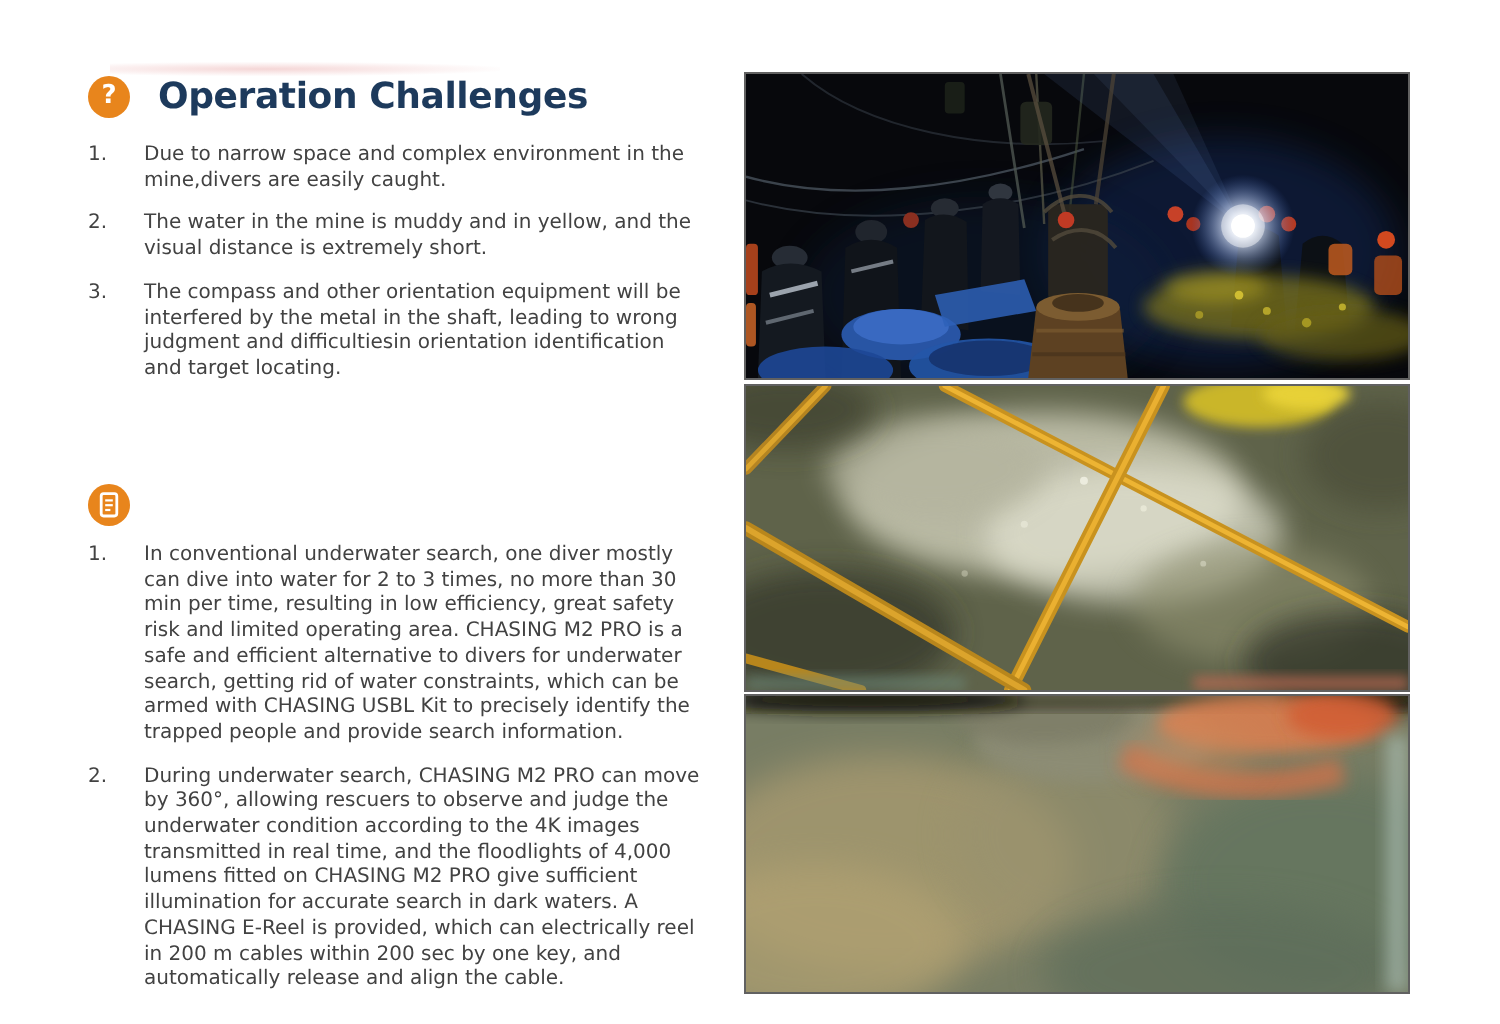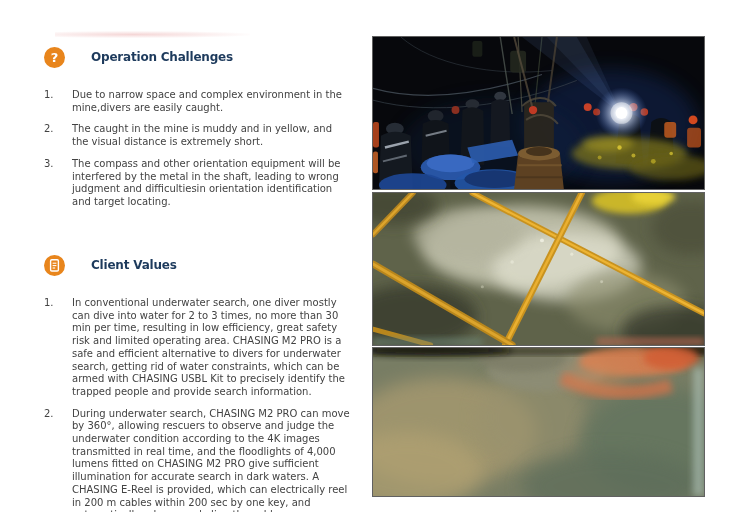--- a/index.html
+++ b/index.html
@@ -25,21 +25,21 @@
   .icon-circle{
     width:21px;height:21px;border-radius:50%;flex:0 0 21px;
     display:flex;align-items:center;justify-content:center;
     margin-right:10px;
   }
   .icon-circle .q{
     color:#ffffff;font-weight:bold;font-size:13px;line-height:1;
     transform:translateY(-0.5px);
   }
   .sec-title{
-    margin:16px;font-size:12px;font-weight:bold;color:#1D3A5C;
+    margin:4px;font-size:18px;font-weight:bold;color:#1D3A5C;
     letter-spacing:-0.2px;white-space:nowrap;
   }
 
   ol.items{list-style:none;margin:0;padding:0;}
   ol.items li{
     display:flex;margin:0 0 9px 0;
     font-size:10px;line-height:12.7px;color:#424242;
   }
   ol.items .num{flex:0 0 16px;width:16px;}
   ol.items .txt{flex:1;margin-left:12px;}
@@ -68,40 +68,39 @@
       </span>
       <h1 class="sec-title">Operation Challenges</h1>
     </div>
     <ol class="items">
       <li>
         <span class="num">1.</span>
         <span class="txt">Due to narrow space and complex environment in the mine,divers are easily caught.</span>
       </li>
       <li>
         <span class="num">2.</span>
-        <span class="txt">The caught in the mine is muddy and in yellow, and the visual distance is extremely short.</span>
+        <span class="txt">The water in the mine is muddy and in yellow, and the visual distance is extremely short.</span>
       </li>
       <li>
         <span class="num">3.</span>
         <span class="txt">The compass and other orientation equipment will be interfered by the metal in the shaft, leading to wrong judgment and difficultiesin orientation identification and target locating.</span>
       </li>
     </ol>
   </section>
 
   <section class="sec sec-2">
     <div class="sec-header">
       <span class="icon-circle" style="background:#E8851C">
         <svg width="21" height="21" viewBox="0 0 21 21">
           <rect x="6.6" y="4.8" width="7.8" height="11.2" rx="1.2" fill="none" stroke="#ffffff" stroke-width="1.4"></rect>
           <line x1="8.6" y1="8.2" x2="12.4" y2="8.2" stroke="#ffffff" stroke-width="1.1"></line>
           <line x1="8.6" y1="10.6" x2="12.4" y2="10.6" stroke="#ffffff" stroke-width="1.1"></line>
           <line x1="8.6" y1="13" x2="11.2" y2="13" stroke="#ffffff" stroke-width="1.1"></line>
         </svg>
       </span>
-      <h1 class="sec-title">Client Values</h1>
     </div>
     <ol class="items">
       <li>
         <span class="num">1.</span>
         <span class="txt">In conventional underwater search, one diver mostly can dive into water for 2 to 3 times, no more than 30 min per time, resulting in low efficiency, great safety risk and limited operating area. CHASING M2 PRO is a safe and efficient alternative to divers for underwater search, getting rid of water constraints, which can be armed with CHASING USBL Kit to precisely identify the trapped people and provide search information.</span>
       </li>
       <li>
         <span class="num">2.</span>
         <span class="txt">During underwater search, CHASING M2 PRO can move by 360°, allowing rescuers to observe and judge the underwater condition according to the 4K images transmitted in real time, and the floodlights of 4,000 lumens fitted on CHASING M2 PRO give sufficient illumination for accurate search in dark waters. A CHASING E-Reel is provided, which can electrically reel in 200 m cables within 200 sec by one key, and automatically release and align the cable.</span>
       </li>

